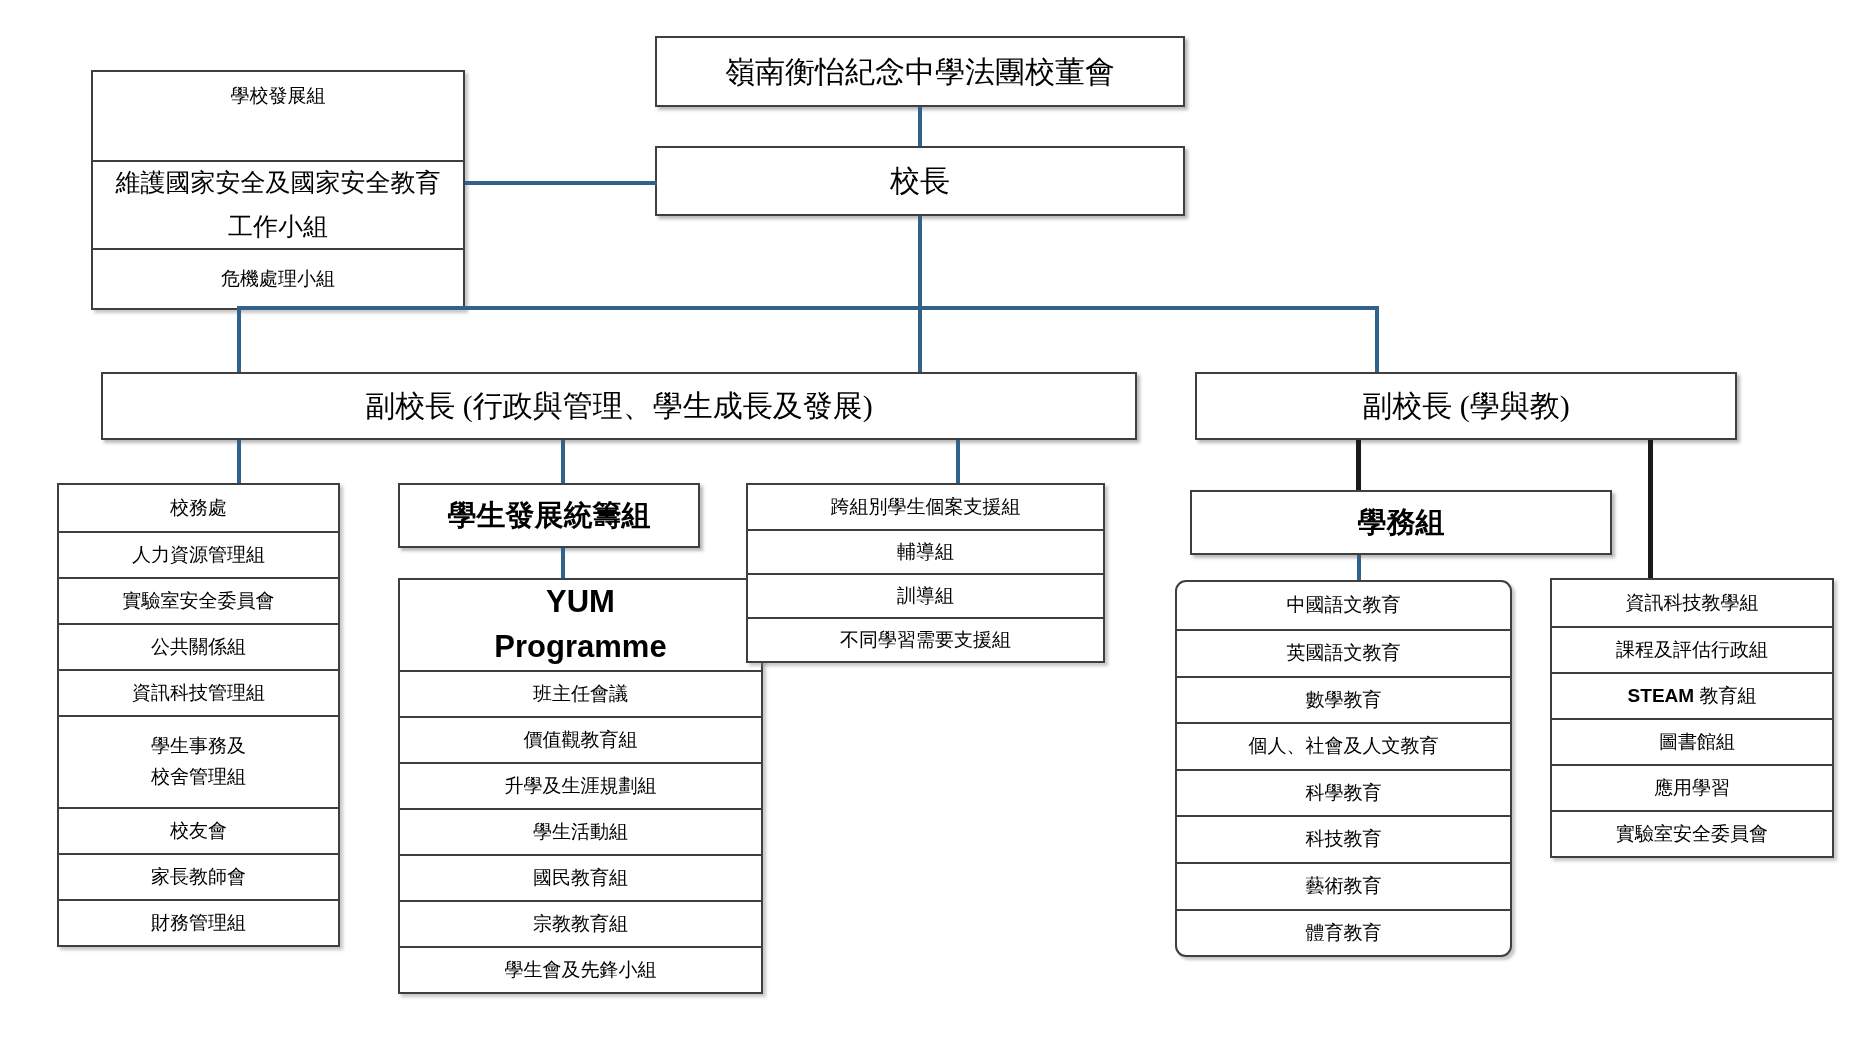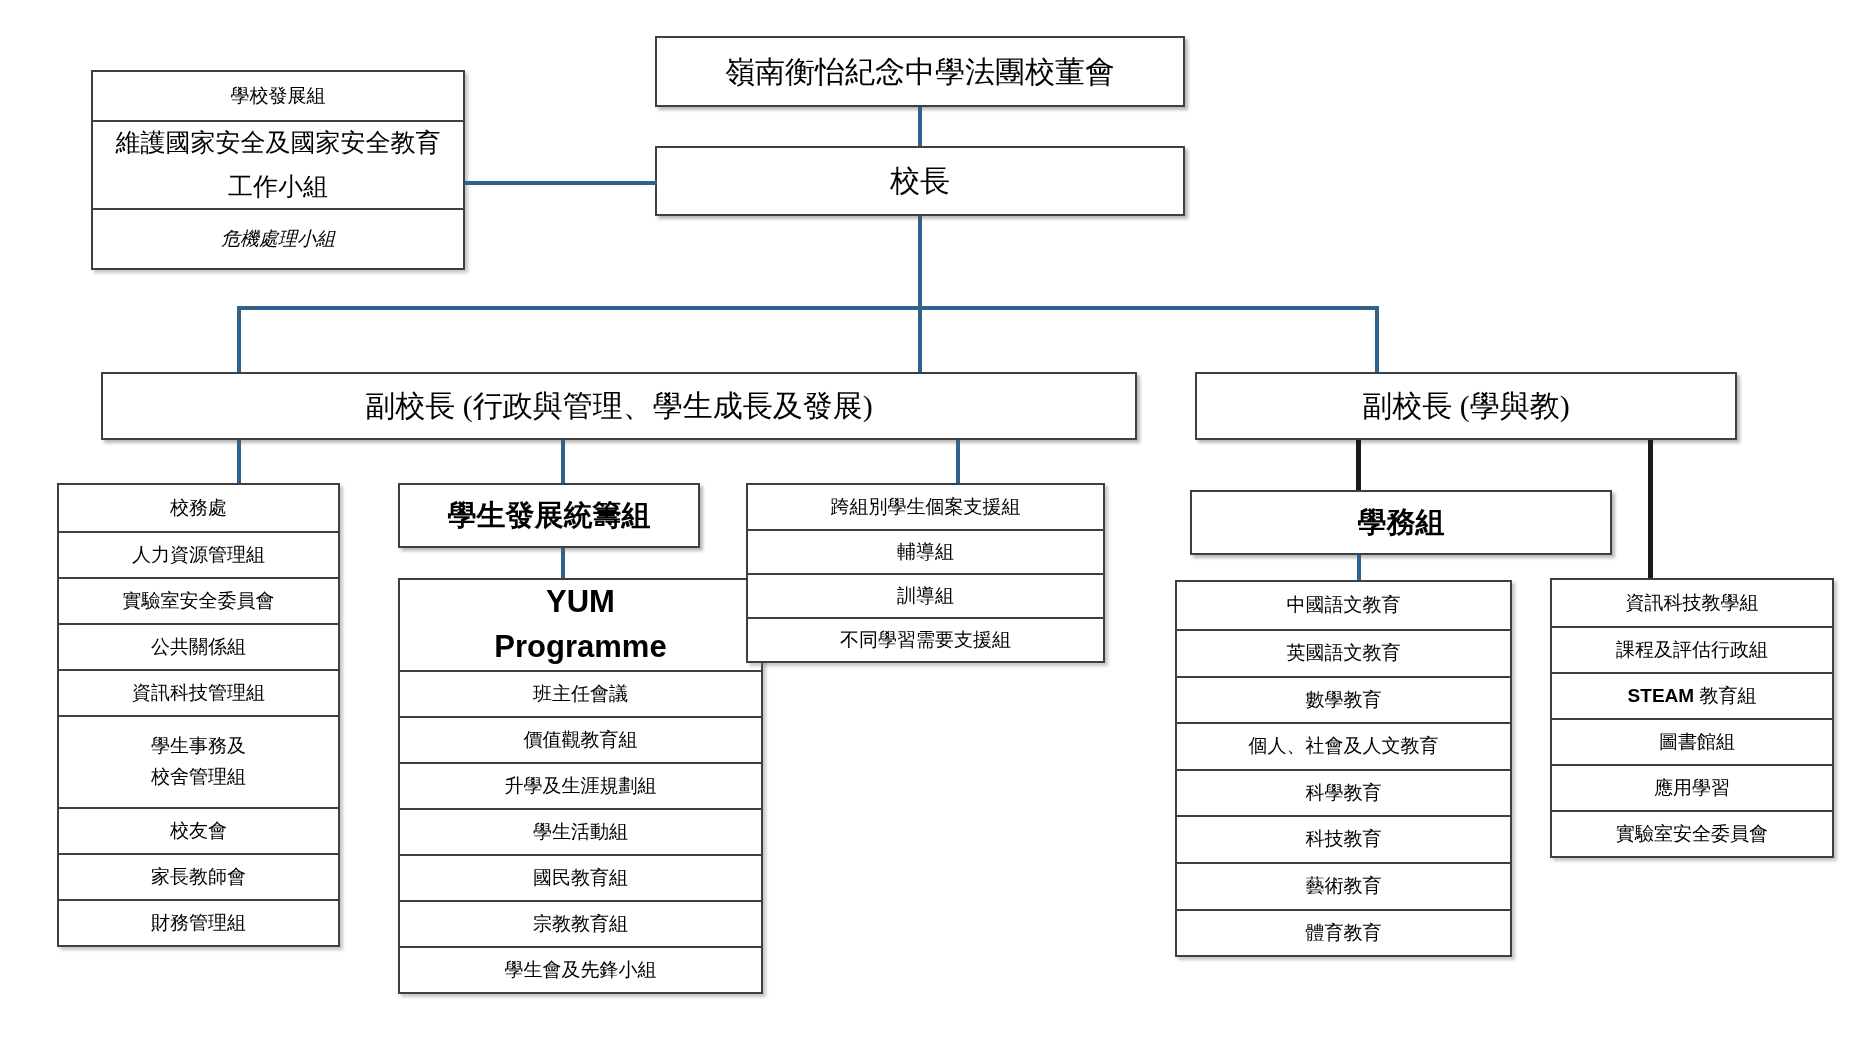--- a/index.html
+++ b/index.html
@@ -26,21 +26,21 @@
     position:absolute;box-sizing:border-box;background:#fff;
     border:2px solid var(--bd);
     box-shadow:3px 3px 3px rgba(130,130,130,0.45);
   }
   .cell{
     box-sizing:border-box;display:flex;align-items:center;justify-content:center;
     text-align:center;font-size:19px;line-height:1.62;white-space:pre-line;
     overflow:hidden;
   }
   .cell + .cell{border-top:2px solid var(--bd);}
-  .cell.small{font-size:25px;line-height:1.75;}
+  .cell.small{font-size:25px;line-height:1.75;margin-top:40px;}
   .cell.latin{
     font-family:"Liberation Sans","DejaVu Sans",sans-serif;
     font-weight:600;font-size:31px;line-height:1.45;
   }
   .latin-inline{
     font-family:"Liberation Sans","DejaVu Sans",sans-serif;
     font-weight:600;white-space:pre;
   }
   
   .conn{position:absolute;}
@@ -53,21 +53,21 @@
 <div class="stage">
 
   <div class="box" style="left:655px;top:36px;width:530px;height:71px;">嶺南衡怡紀念中學法團校董會</div>
 
   <div class="box" style="left:655px;top:146px;width:530px;height:70px;">校長</div>
 
   <div class="table" style="left:91px;top:70px;width:374px;">
       <div class="cell" style="height: 48px;">學校發展組</div>
       <div class="cell small" style="height: 88px;">維護國家安全及國家安全教育
 工作小組</div>
-      <div class="cell" style="height: 60px; font-style: italic;">危機處理小組</div>
+      <div class="cell" style="height: 60px;">危機處理小組</div>
     </div>
 
   <div class="box" style="left:101px;top:372px;width:1036px;height:68px;">副校長 (行政與管理、學生成長及發展)</div>
 
   <div class="box" style="left:1195px;top:372px;width:542px;height:68px;">副校長 (學與教)</div>
 
   <div class="box hdr" style="left:398px;top:483px;width:302px;height:65px;">學生發展統籌組</div>
 
   <div class="box hdr" style="left:1190px;top:490px;width:422px;height:65px;">學務組</div>
 
@@ -96,21 +96,21 @@
       <div class="cell" style="height: 46px;">學生會及先鋒小組</div>
     </div>
 
   <div class="table" style="left:746px;top:483px;width:359px;">
       <div class="cell" style="height: 44px;">跨組別學生個案支援組</div>
       <div class="cell" style="height: 44px;">輔導組</div>
       <div class="cell" style="height: 44px;">訓導組</div>
       <div class="cell" style="height: 44px;">不同學習需要支援組</div>
     </div>
 
-  <div class="table" style="left:1175px;top:580px;width:337px;">
+  <div class="table" style="left:1175px;top:580px;width:337px;border-radius:11px;">
       <div class="cell" style="height: 47px;">中國語文教育</div>
       <div class="cell" style="height: 47px;">英國語文教育</div>
       <div class="cell" style="height: 46px;">數學教育</div>
       <div class="cell" style="height: 47px;">個人、社會及人文教育</div>
       <div class="cell" style="height: 46px;">科學教育</div>
       <div class="cell" style="height: 47px;">科技教育</div>
       <div class="cell" style="height: 47px;">藝術教育</div>
       <div class="cell" style="height: 46px;">體育教育</div>
     </div>
 

